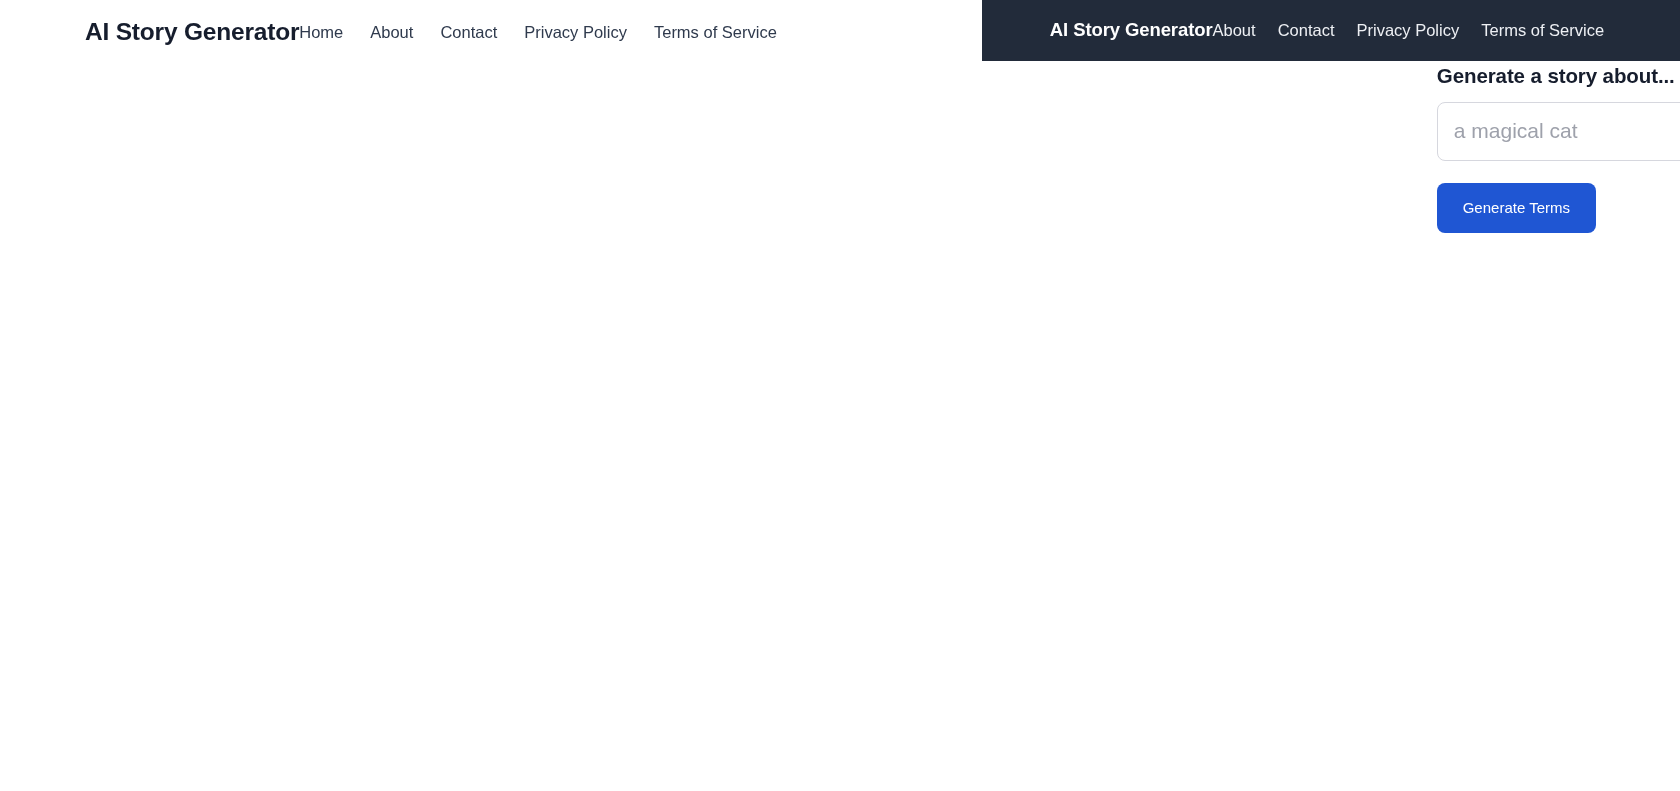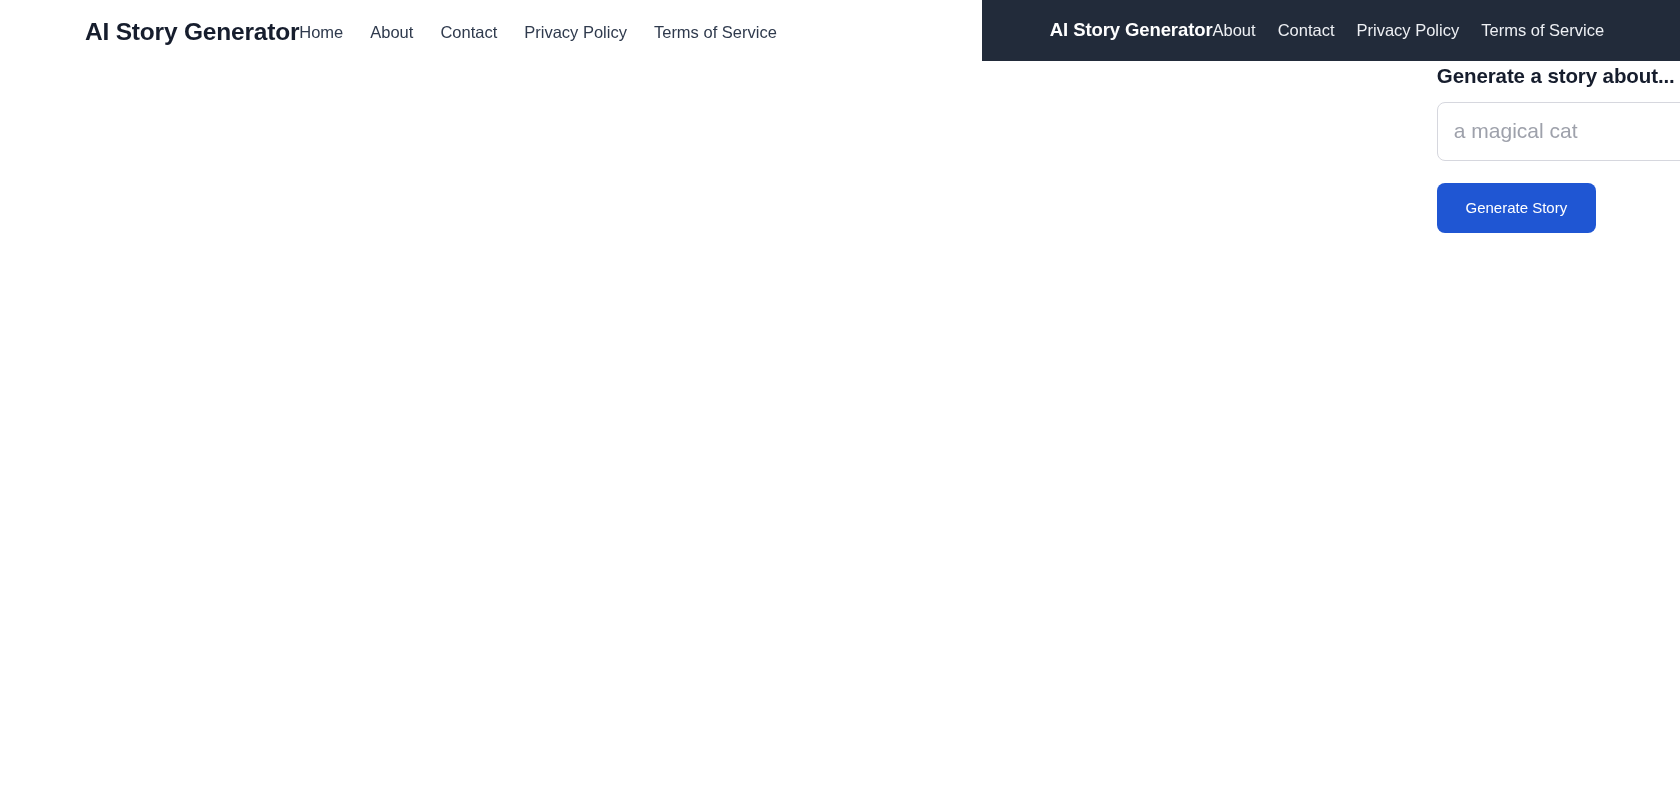--- a/index.html
+++ b/index.html
@@ -167,21 +167,21 @@
       <a class="nav-link" href="#">Terms of Service</a>
     </nav>
   </header>
 
   <main class="main-area">
     <section class="form-wrap">
       <h2 class="form-label">Generate a story about...</h2>
 
       <input class="prompt-input" type="text" placeholder="a magical cat" style="">
 
-      <button class="generate-btn" type="button">Generate Story</button>
+      <button class="generate-btn" type="button">Generate Terms</button>
     </section>
   </main>
 
   <footer class="site-footer">
     <div class="footer-brand">AI Story Generator</div>
 
     <nav class="footer-nav">
       <a class="footer-link" href="#">About</a>
       <a class="footer-link" href="#">Contact</a>
       <a class="footer-link" href="#">Privacy Policy</a>

